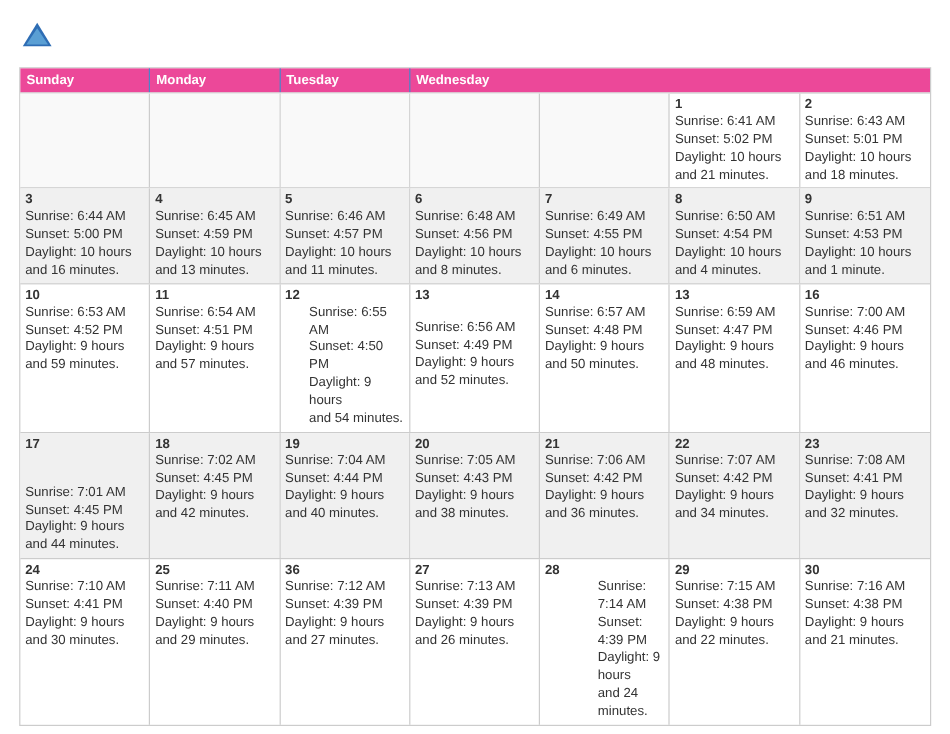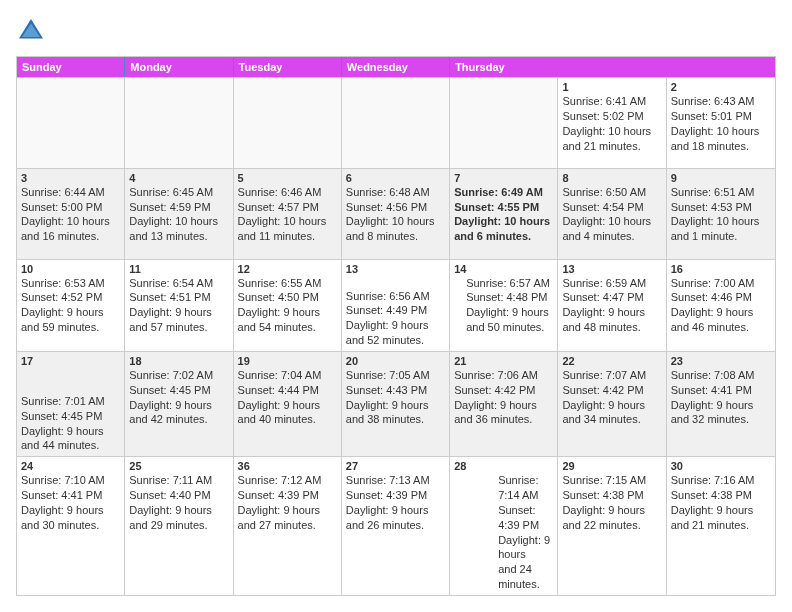--- a/index.html
+++ b/index.html
@@ -55,21 +55,21 @@
     }
     .calendar {
       flex: 1;
       display: flex;
       flex-direction: column;
       border: 1px solid #ccc;
     }
     .cal-header {
       display: grid;
       grid-template-columns: repeat(7, 1fr);
-      background: #d946ef;
+      background: #ec4899;
     }
     .cal-header-cell {
       color: #fff;
       font-size: 11px;
       font-weight: bold;
       padding: 4px 5px;
       border-right: 1px solid #4a85c9;
     }
     .cal-header-cell:last-child { border-right: none; }
     .cal-body {
@@ -126,21 +126,20 @@
       <div class="location"></div>
     </div>
   </div>
 
   <div class="calendar">
     <div class="cal-header">
     <div class="cal-header-cell">Sunday</div>
         <div class="cal-header-cell">Monday</div>
         <div class="cal-header-cell">Tuesday</div>
         <div class="cal-header-cell">Wednesday</div>
-        <div class="cal-header-cell">Thursday</div>
       </div>
     <div class="cal-body">
     <div class="cal-row">
           <div class="cal-cell empty"></div>
           <div class="cal-cell empty"></div>
           <div class="cal-cell empty"></div>
           <div class="cal-cell empty"></div>
           <div class="cal-cell empty"></div>
           <div class="cal-cell">
             <span class="day-num">1</span>
@@ -181,21 +180,21 @@
           </div>
           <div class="cal-cell shaded">
             <span class="day-num">6</span>
             <div class="day-info" style="white-space: pre-line;">Sunrise: 6:48 AM
 Sunset: 4:56 PM
 Daylight: 10 hours
 and 8 minutes.</div>
           </div>
           <div class="cal-cell shaded">
             <span class="day-num">7</span>
-            <div class="day-info" style="white-space: pre-line; font-weight: bold;">Sunrise: 6:49 AM
+            <div class="day-info" style="white-space: pre-line;">Sunrise: 6:49 AM
 Sunset: 4:55 PM
 Daylight: 10 hours
 and 6 minutes.</div>
           </div>
           <div class="cal-cell shaded">
             <span class="day-num">8</span>
             <div class="day-info" style="white-space: pre-line;">Sunrise: 6:50 AM
 Sunset: 4:54 PM
 Daylight: 10 hours
 and 4 minutes.</div>
@@ -218,35 +217,35 @@
           </div>
           <div class="cal-cell">
             <span class="day-num">11</span>
             <div class="day-info" style="white-space: pre-line;">Sunrise: 6:54 AM
 Sunset: 4:51 PM
 Daylight: 9 hours
 and 57 minutes.</div>
           </div>
           <div class="cal-cell">
             <span class="day-num">12</span>
-            <div class="day-info" style="white-space: pre-line;">Sunrise: 6:55 AM
+            <div class="day-info" style="white-space: pre-line; margin-left: 20px;">Sunrise: 6:55 AM
 Sunset: 4:50 PM
 Daylight: 9 hours
 and 54 minutes.</div>
           </div>
           <div class="cal-cell">
             <span class="day-num">13</span>
             <div class="day-info" style="white-space: pre-line; margin-top: 14px;">Sunrise: 6:56 AM
 Sunset: 4:49 PM
 Daylight: 9 hours
 and 52 minutes.</div>
           </div>
           <div class="cal-cell">
             <span class="day-num">14</span>
-            <div class="day-info" style="white-space: pre-line; margin-left: 12px;">Sunrise: 6:57 AM
+            <div class="day-info" style="white-space: pre-line;">Sunrise: 6:57 AM
 Sunset: 4:48 PM
 Daylight: 9 hours
 and 50 minutes.</div>
           </div>
           <div class="cal-cell">
             <span class="day-num">13</span>
             <div class="day-info" style="white-space: pre-line;">Sunrise: 6:59 AM
 Sunset: 4:47 PM
 Daylight: 9 hours
 and 48 minutes.</div>

